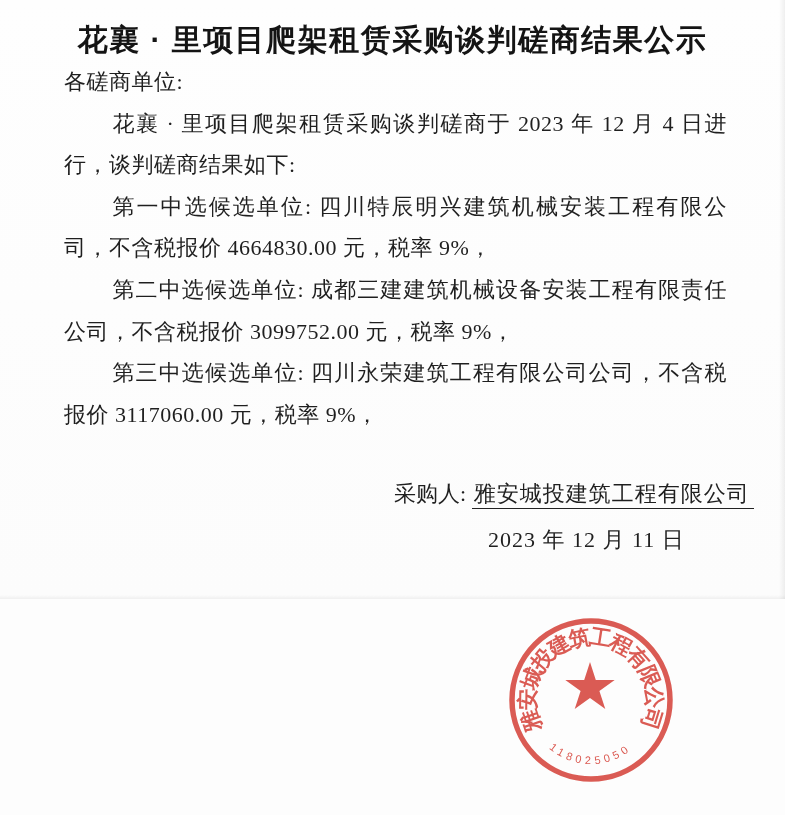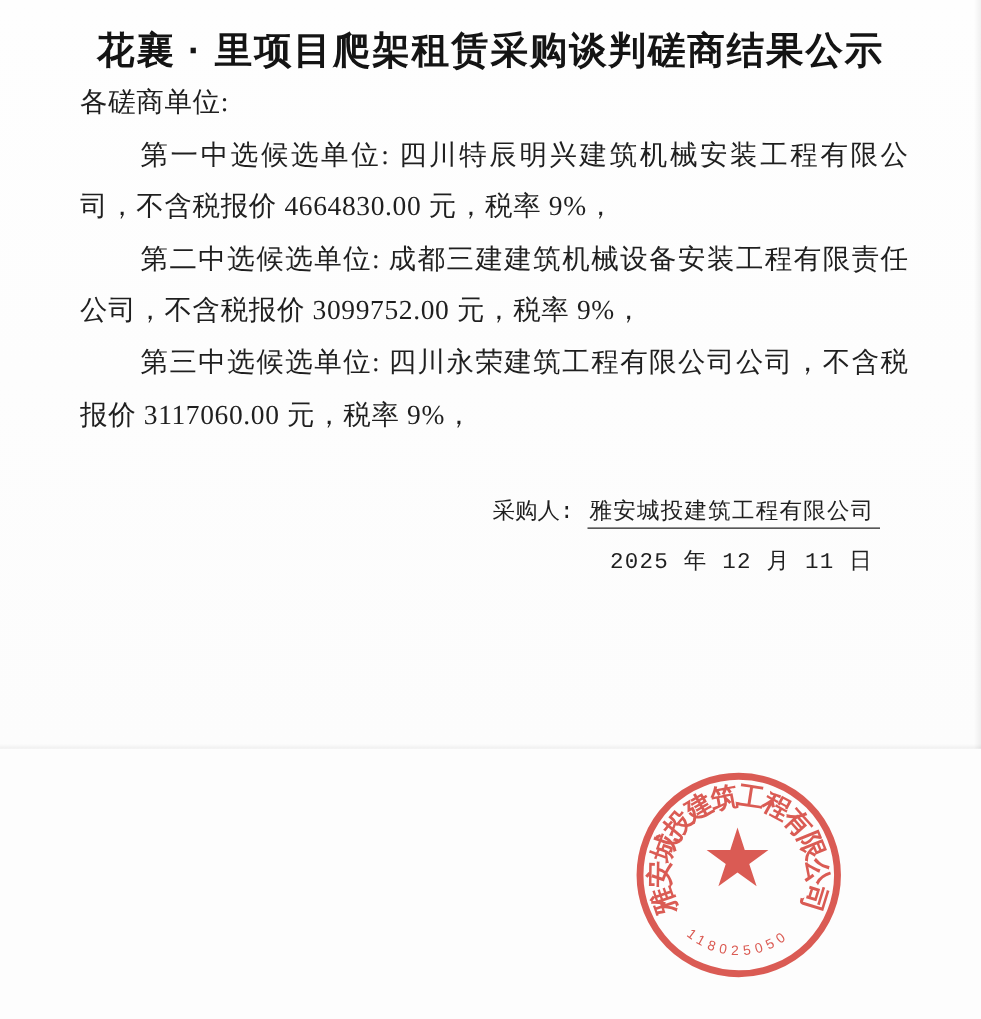--- a/index.html
+++ b/index.html
@@ -40,21 +40,21 @@
   }
   .body-text {
     padding: 0 58px 0 64px;
     font-size: 22px;
     line-height: 41.6px;
     text-align: justify;
     letter-spacing: 0.5px;
   }
   .body-text p { margin: 0; }
   .body-text p.indent { text-indent: 2.2em; }
-  .signature { margin-top: 44px; font-size: 18px; font-family: Liberation Mono, monospace; }
+  .signature { margin-top: 44px; font-size: 22px; }
   .sig-row { margin-left: 394px; white-space: nowrap; }
   .sig-company {
     border-bottom: 1.6px solid #222;
     padding: 0 4px 2px 2px;
     letter-spacing: 1px;
   }
   .sig-date {
     margin-left: 488px;
     margin-top: 16px;
     letter-spacing: 1px;
@@ -71,31 +71,32 @@
 </style>
 </head>
 <body>
 
 <div class="page">
 
   <h1 class="doc-title">花襄 · 里项目爬架租赁采购谈判磋商结果公示</h1>
 
   <div class="body-text">
     <p>各磋商单位:</p>
+    <p class="indent">花襄 · 里项目爬架租赁采购谈判磋商于 2023 年 12 月 4 日进行，谈判磋商结果如下:</p>
     <p class="indent">第一中选候选单位: 四川特辰明兴建筑机械安装工程有限公司，不含税报价 4664830.00 元，税率 9%，</p>
     <p class="indent">第二中选候选单位: 成都三建建筑机械设备安装工程有限责任公司，不含税报价 3099752.00 元，税率 9%，</p>
     <p class="indent">第三中选候选单位: 四川永荣建筑工程有限公司公司，不含税报价 3117060.00 元，税率 9%，</p>
   </div>
 
   <div class="signature">
     <div class="sig-row">
       <span>采购人:</span>
       <span class="sig-company">雅安城投建筑工程有限公司</span>
     </div>
-    <div class="sig-date">2025 年 12 月 11 日</div>
+    <div class="sig-date">2023 年 12 月 11 日</div>
   </div>
 
   <svg class="stamp" viewBox="0 0 224 224" xmlns="http://www.w3.org/2000/svg">
     <defs>
 
       <path id="sealTextArc" d="M 63.4,140.1 A 56,56 0 1 1 160.6,140.1" fill="none"></path>
 
       <path id="sealNumArc" d="M 62.9,153.2 A 64,64 0 0 0 161.1,153.2" fill="none"></path>
     </defs>
 

